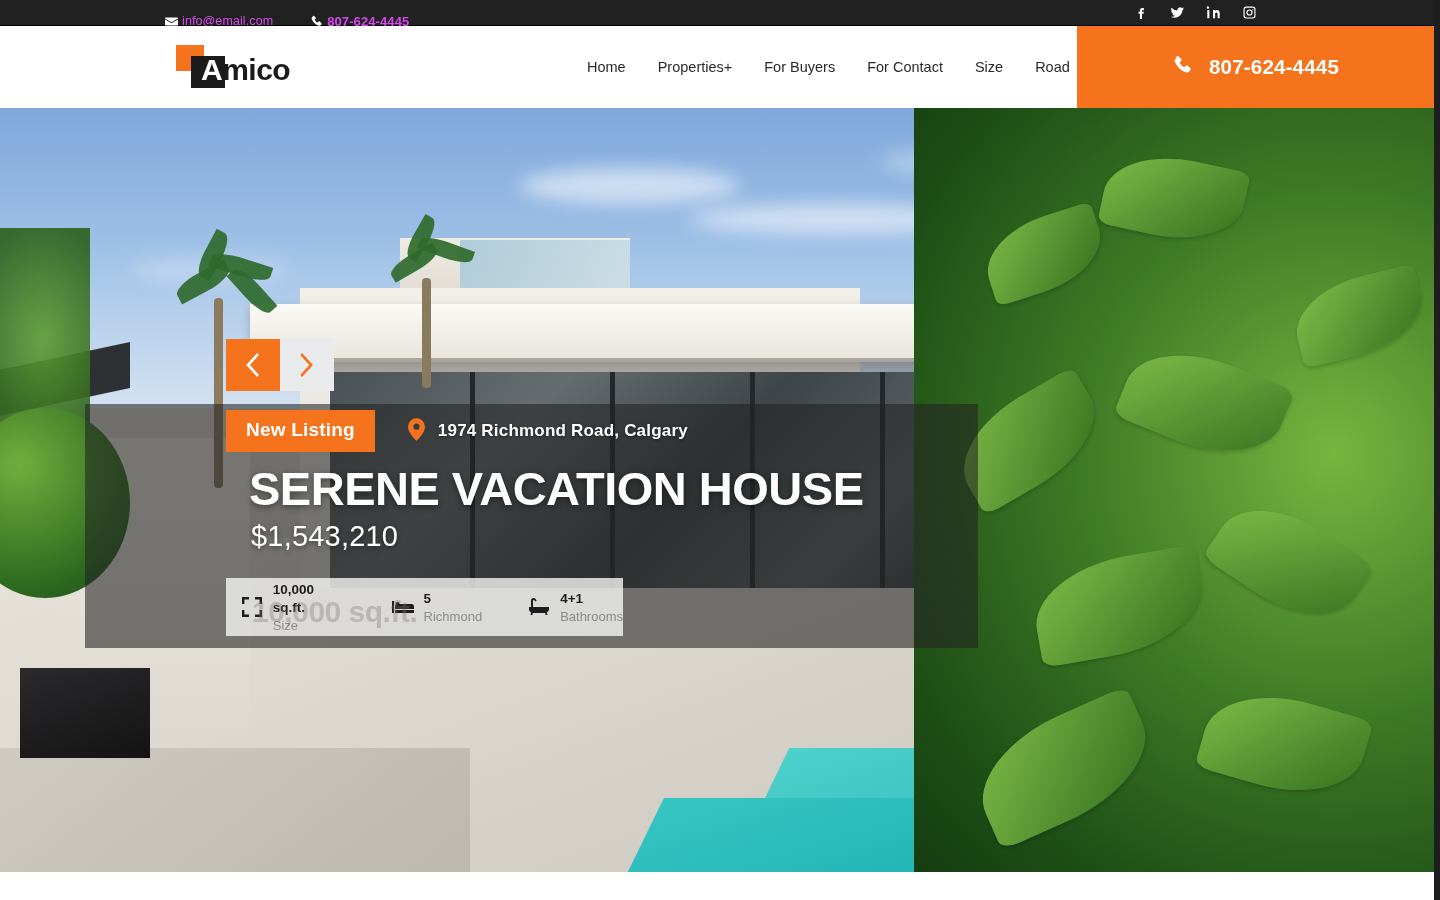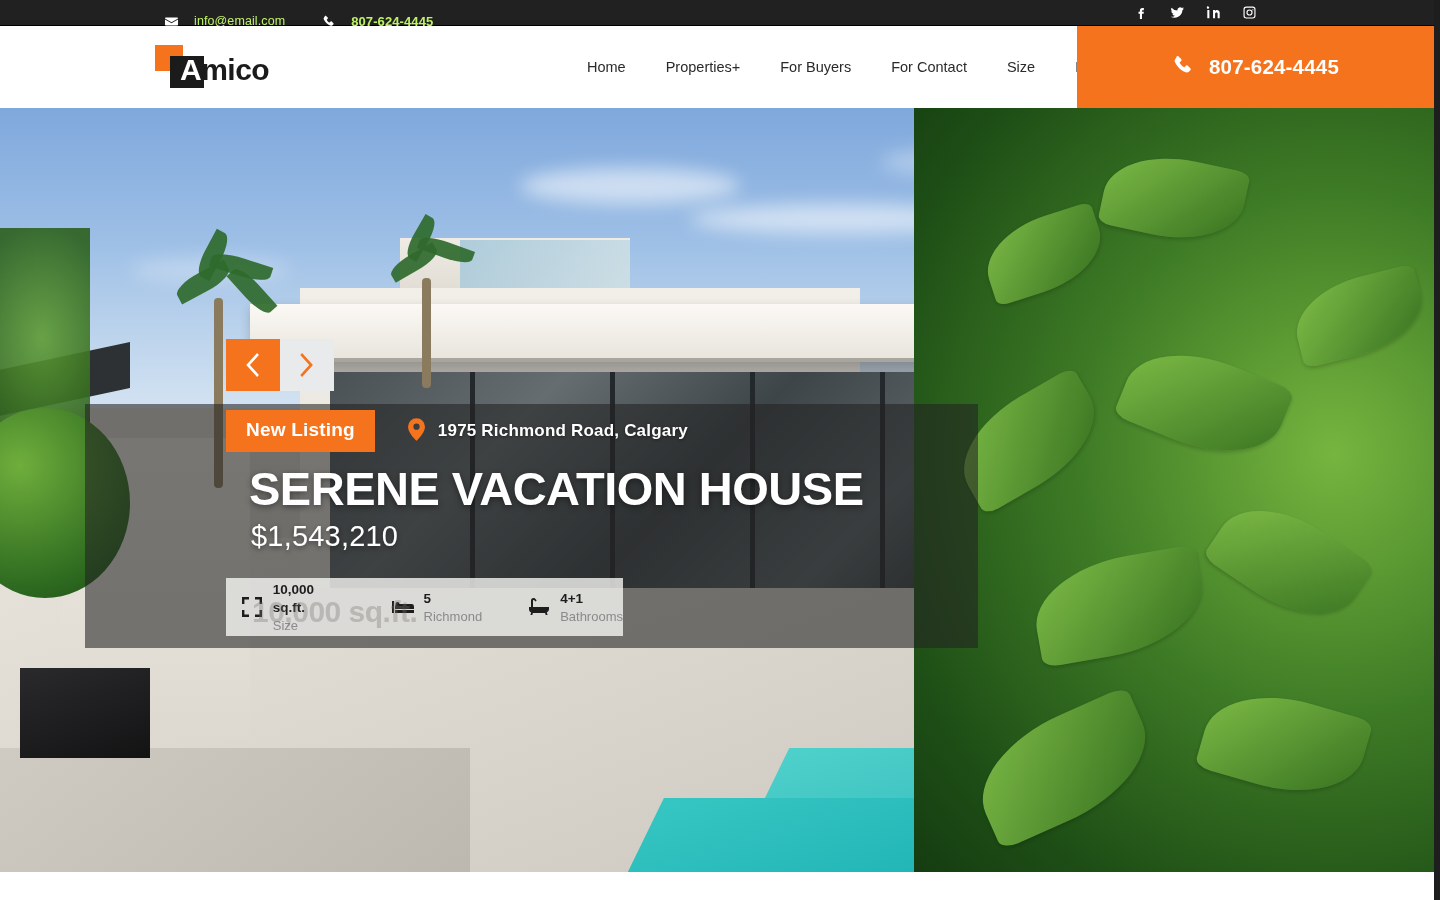--- a/index.html
+++ b/index.html
@@ -12,50 +12,50 @@
   .page { position:relative; width:1440px; height:900px; background:#fff;
           border-right:6px solid #1e1e1e; }
 
   
   .topbar {
     position:absolute; top:0; left:0; width:1434px; height:26px;
     background:#212121; display:flex; align-items:center;
     border-bottom:1px solid #000;
   }
   .topbar-left { display:flex; align-items:center; margin-left:164px; gap:36px; }
-  .tb-item { display:flex; align-items:center; gap:16px; color:#bef264;
+  .tb-item { display:flex; align-items:center; gap:4px; color:#d946ef;
              font-size:12.5px; letter-spacing:.1px;margin-top:17px; }
   .tb-item.bold { font-weight:bold; font-size:13px; }
   .tb-icon { display:inline-flex; width:14px; height:14px; align-items:center;
              justify-content:center; color:#fff; }
   .tb-icon svg { width:13px; height:13px; fill:#fff; }
   .topbar-right { margin-left:auto; margin-right:176px; display:flex;
                   align-items:center; gap:19px; }
   .soc { width:17px; height:17px; display:inline-flex; align-items:center;
          justify-content:center; cursor:pointer; }
   .soc svg { width:15px; height:15px; fill:#fff; }
 
   
   .header {
     position:absolute; top:26px; left:0; width:1434px; height:82px;
     background:#fff;
   }
-  .logo { position:absolute; left:151px; top:16px; width:120px; height:46px;
+  .logo { position:absolute; left:172px; top:16px; width:120px; height:46px;
           cursor:pointer;text-align:center; }
   .logo .sq-orange { position:absolute; left:4px; top:3px; width:28px; height:26px;
                      background:#F4731C; }
   .logo .sq-black { position:absolute; left:19px; top:14px; width:34px; height:32px;
                     background:#1b1b1b; }
   .logo .logo-text { position:absolute; left:29px; top:12px; font-size:30px;
                      font-weight:bold; color:#1b1b1b; letter-spacing:-.5px;
                      line-height:32px; }
   .logo .logo-text .w { color:#ffffff; }
 
   .nav { position:absolute; left:575px; top:0; height:82px; display:flex;
-         align-items:center; gap:8px; }
+         align-items:center; gap:0; }
   .nav a { color:#2a2a2a; font-size:14.5px; text-decoration:none;
            padding:0 16px; white-space:nowrap; cursor:pointer; }
   .nav a:first-child { padding-left:12px; }
 
   .cta-phone {
     position:absolute; right:0; top:0; width:357px; height:82px;
     background:#F4731C; display:flex; align-items:center; justify-content:center;
     gap:16px; cursor:pointer;
   }
   .cta-phone svg { width:21px; height:21px; fill:#fff; }
@@ -332,21 +332,21 @@
     <div class="info-panel"></div>
 
     <div class="badge-row">
       <div class="badge">New Listing</div>
       <div class="addr">
         <span class="pin">
           <svg viewBox="0 0 12 16">
               <path d="M6 0a6 6 0 00-6 6c0 4.5 6 10 6 10s6-5.5 6-10a6 6 0 00-6-6zm0 8.2A2.2 2.2 0 116 3.8a2.2 2.2 0 010 4.4z"></path>
             </svg>
         </span>
-        <span class="addr-text">1975  Richmond Road, Calgary</span>
+        <span class="addr-text">1974  Richmond Road, Calgary</span>
       </div>
     </div>
 
     <div class="hero-title">SERENE VACATION HOUSE</div>
     <div class="hero-price">$1,543,210</div>
 
     <div class="stats-panel">
       <div class="stat s1">
         <span class="stat-ico">
           <svg viewBox="0 0 20 20" width="20" height="20">

